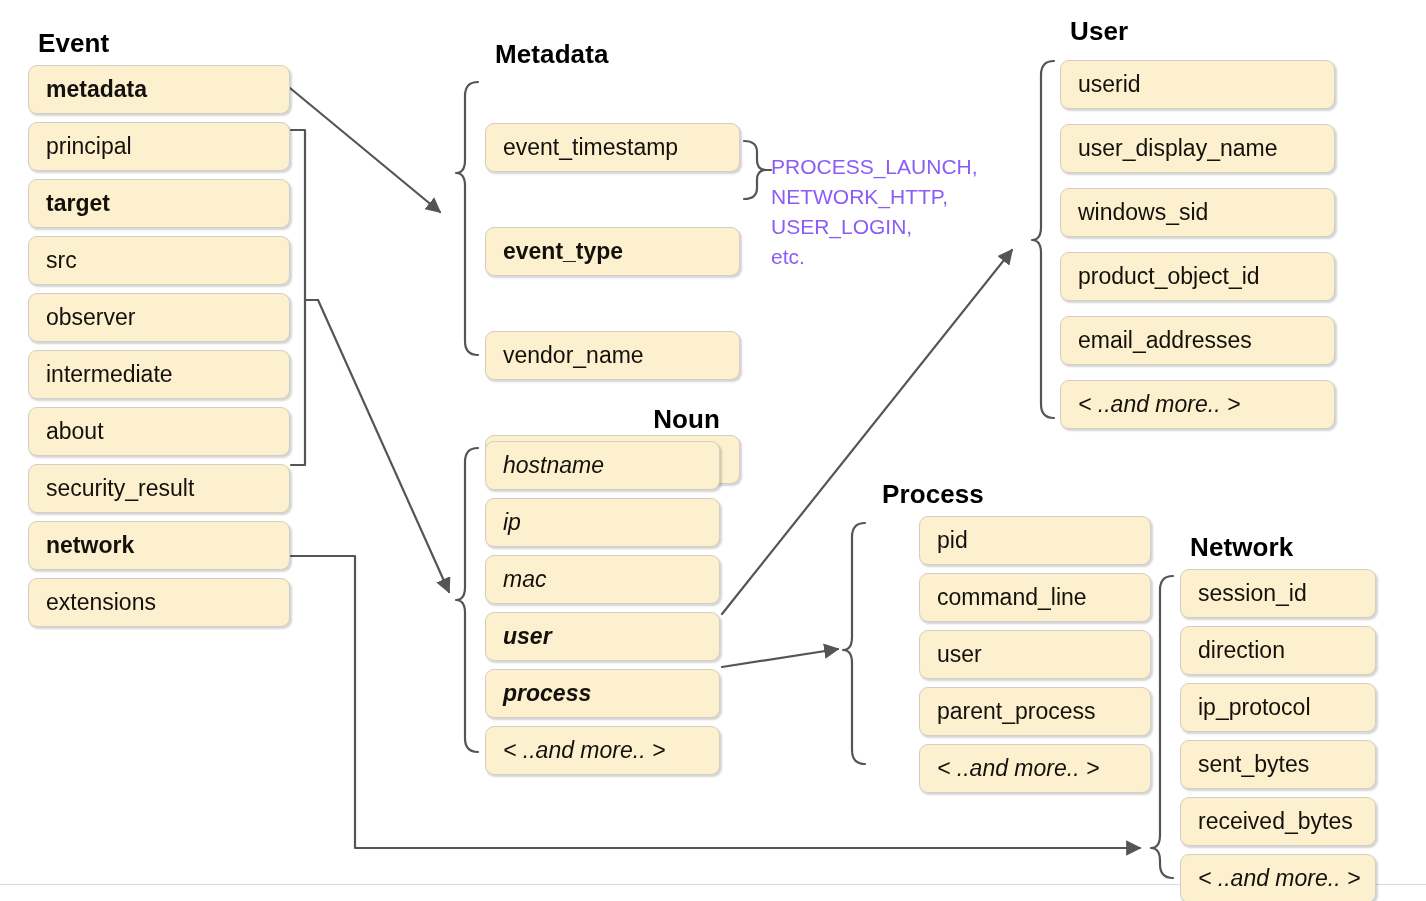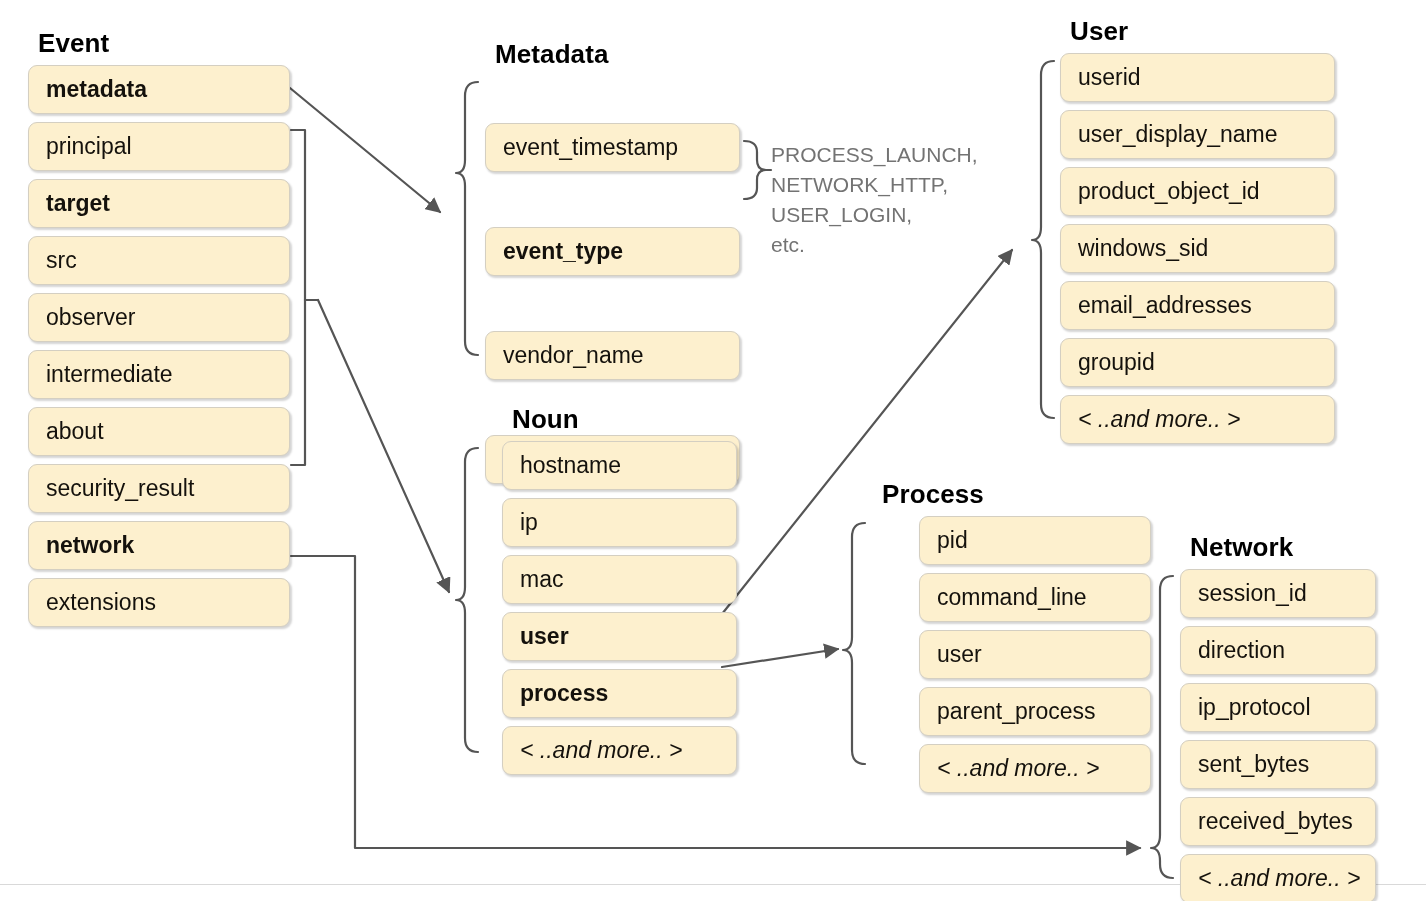--- a/index.html
+++ b/index.html
@@ -72,40 +72,40 @@
   .field.more { font-style: italic; }
 
   
   #col-event     { left: 28px;   top: 30px;  }
   #col-event   .field { width: 262px; }
 
   #col-metadata  { left: 485px;  top: 41px;  }
   #col-metadata .field { width: 255px; margin-top: 47px; }
 
   #col-user      { left: 1060px; top: 18px;  }
-  #col-user    .field { width: 275px; }
-
-  #col-noun      { left: 502px;  top: 406px; }
-  #col-noun    .field { width: 235px; }
+  #col-user    .field { width: 275px; margin-top: 7px; }
+
+  #col-noun      { left: 485px;  top: 406px; text-align: right; }
+  #col-noun    .field { width: 235px; font-style: italic; }
 
   #col-process   { left: 872px;  top: 481px; }
   #col-process .field { width: 232px; margin-left: 47px; }
 
   #col-network   { left: 1180px; top: 534px; }
   #col-network .field { width: 196px; }
 
   
   #enum-note {
     position: absolute;
     left: 771px;
-    top: 140px;
+    top: 152px;
     z-index: 2;
     font-size: 21px;
     line-height: 30px;
-    color: #737373;
+    color: #8b5cf6;
     white-space: pre-line;
   }
 
   
   #bottom-rule {
     position: absolute;
     left: 0;
     top: 884px;
     width: 1426px;
     height: 1px;
@@ -183,24 +183,23 @@
   <div id="enum-note">PROCESS_LAUNCH,
 NETWORK_HTTP,
 USER_LOGIN,
 etc.</div>
 
   <div class="column" id="col-user">
     <div class="col-title">User</div>
     <div class="fields">
       <div class="field">userid</div>
       <div class="field">user_display_name</div>
+      <div class="field">windows_sid</div>
       <div class="field">product_object_id</div>
-      <div class="field">windows_sid</div>
       <div class="field">email_addresses</div>
-      <div class="field">groupid</div>
       <div class="field more">&lt; ..and more.. &gt;</div>
     </div>
   </div>
 
   <div class="column" id="col-noun">
     <div class="col-title">Noun</div>
     <div class="fields">
       <div class="field">hostname</div>
       <div class="field">ip</div>
       <div class="field">mac</div>

